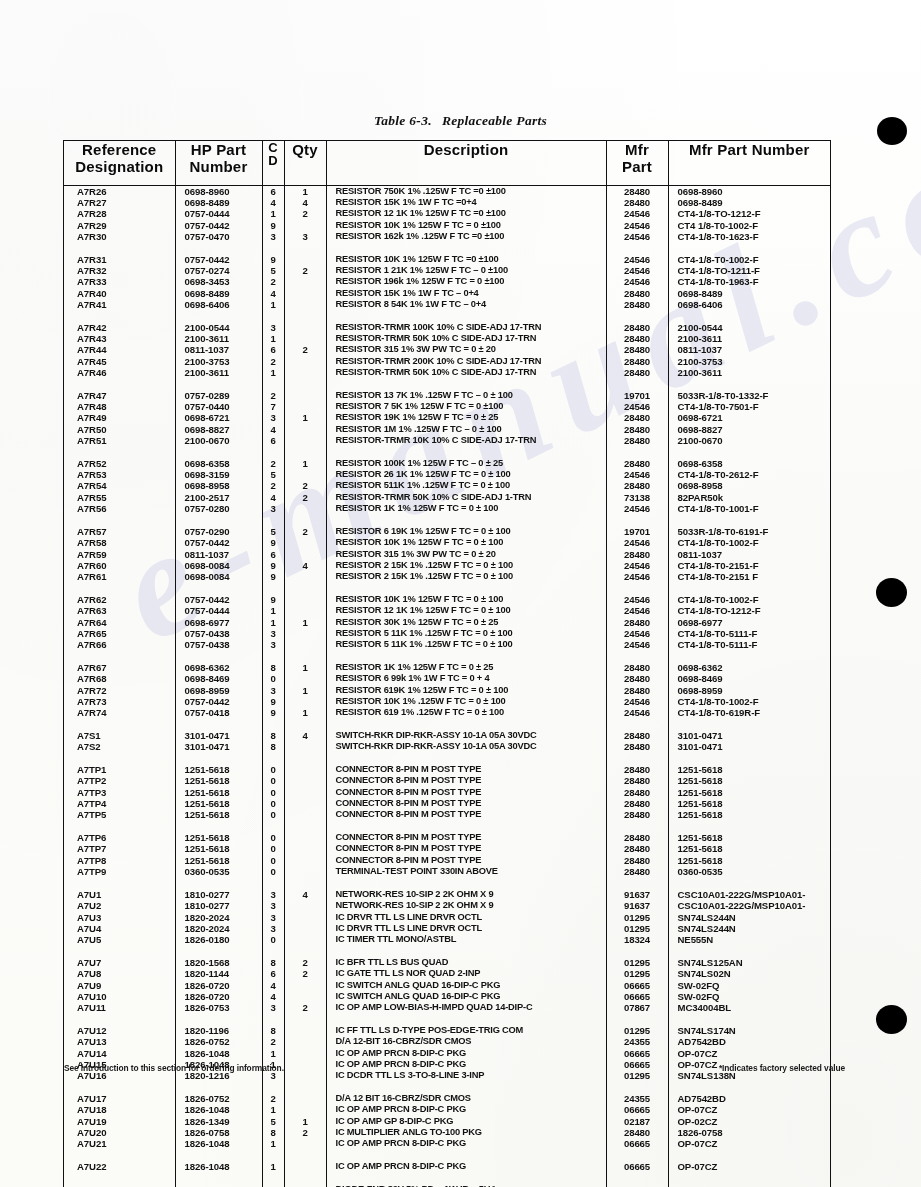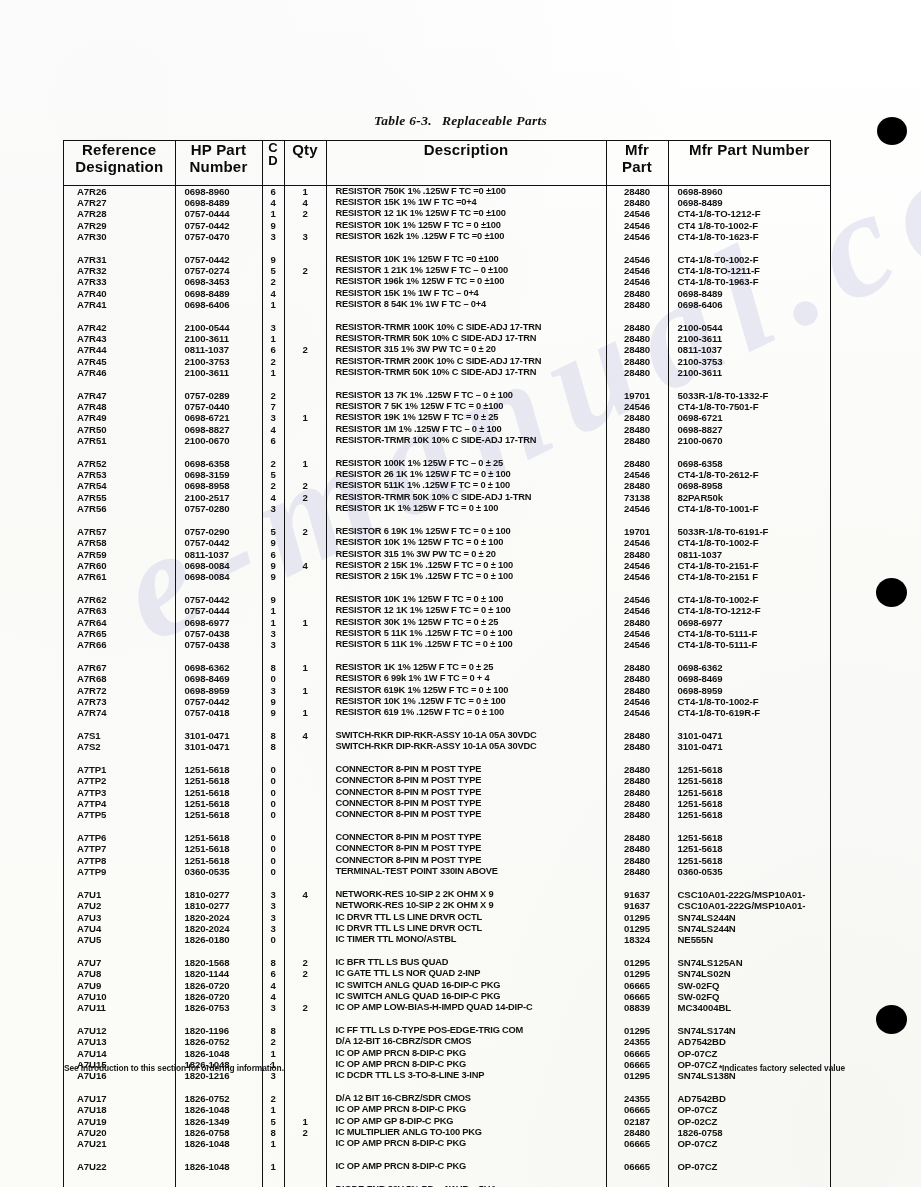--- a/index.html
+++ b/index.html
@@ -753,21 +753,21 @@
                 <span class="rowline">91637</span>
                 <span class="rowline">91637</span>
                 <span class="rowline">01295</span>
                 <span class="rowline">01295</span>
                 <span class="rowline">18324</span>
                 <span class="rowline gap">&nbsp;</span>
                 <span class="rowline">01295</span>
                 <span class="rowline">01295</span>
                 <span class="rowline">06665</span>
                 <span class="rowline">06665</span>
-                <span class="rowline">08839</span>
+                <span class="rowline">07867</span>
                 <span class="rowline gap">&nbsp;</span>
                 <span class="rowline">01295</span>
                 <span class="rowline">24355</span>
                 <span class="rowline">06665</span>
                 <span class="rowline">06665</span>
                 <span class="rowline">01295</span>
                 <span class="rowline gap">&nbsp;</span>
                 <span class="rowline">24355</span>
                 <span class="rowline">06665</span>
                 <span class="rowline">02187</span>

